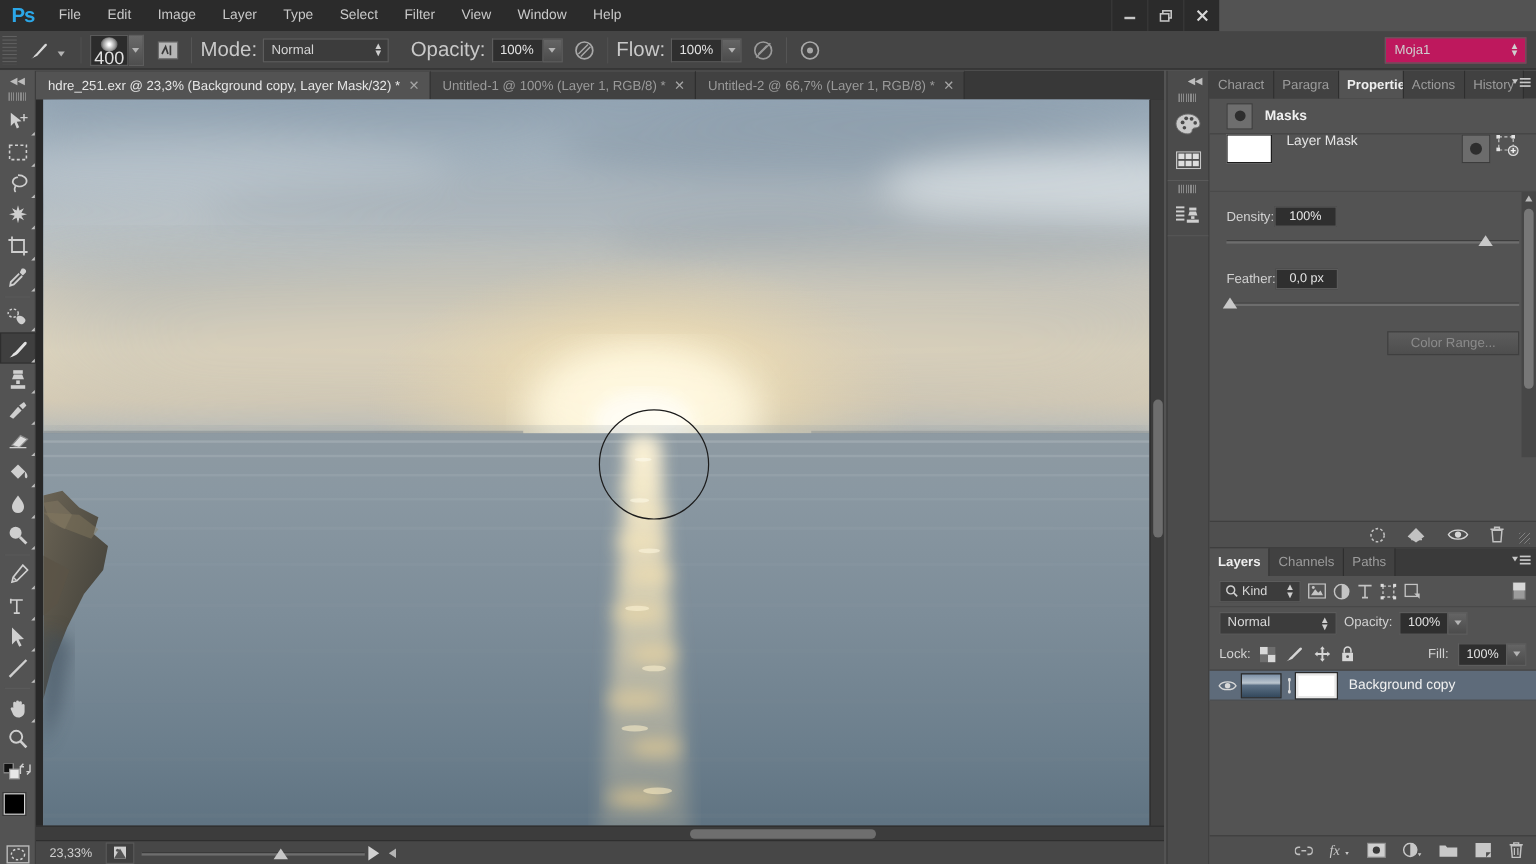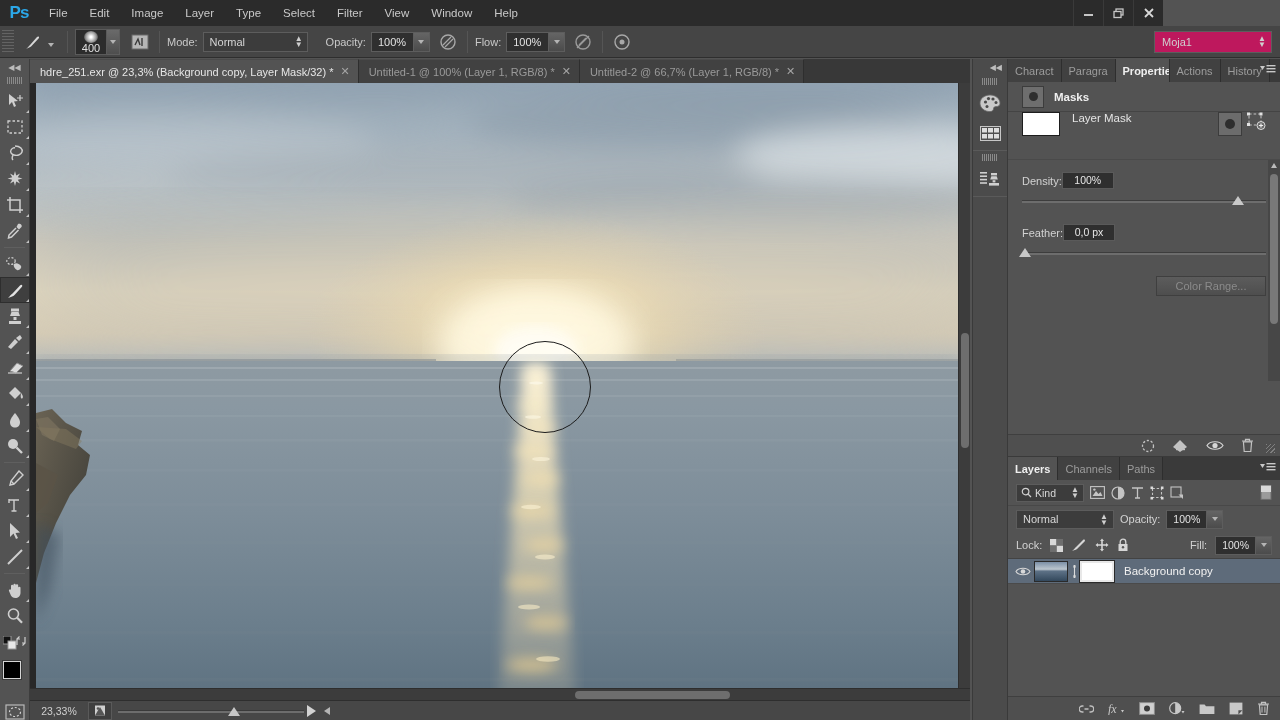--- a/index.html
+++ b/index.html
@@ -8,21 +8,21 @@
     font-family: "Liberation Sans", sans-serif;
     font-size: 11px;
     background:#535353;
     color:#c8c8c8;
     -webkit-font-smoothing: antialiased;
   }
   #app { position:relative; width:1280px; height:720px; }
 
   
   .menubar {
-    position:absolute; left:0; top:0; width:1163px; height:26px;
+    position:absolute; left:0; top:0; width:1016px; height:26px;
     background:#2b2b2b;
     display:flex; align-items:center;
   }
   .ps-logo {
     width:38px; height:26px; display:flex; align-items:center; justify-content:center;
     color:#2ba7e8; font-weight:bold; font-size:17px; letter-spacing:-1px;
     font-family:"Liberation Sans", sans-serif;
   }
   .menu-item {
     padding:0 11px; height:26px; line-height:26px; color:#c9c9c9; font-size:11.5px;
@@ -55,27 +55,27 @@
   .mini-arrow { width:0;height:0;border-left:3.5px solid transparent;border-right:3.5px solid transparent;border-top:4px solid #b4b4b4; }
   .brush-swatch {
     width:32px;height:26px;background:#2c2c2c;border:1px solid #5a5a5a;
     position:relative; display:flex;align-items:flex-end;justify-content:center;
   }
   .brush-swatch .dot {
     position:absolute; top:1px; left:50%; transform:translateX(-50%);
     width:14px;height:12px;border-radius:50%;
     background:radial-gradient(circle,#ffffff 10%, #9a9a9a 55%, #2c2c2c 90%);
   }
-  .brush-swatch .num { position:relative; z-index:2; font-size:11px; color:#e0e0e0; line-height:11px;}
+  .brush-swatch .num { position:relative; z-index:2; font-size:15px; color:#e0e0e0; line-height:11px;}
   .spin-btn {
     width:13px;height:26px;background:linear-gradient(#6a6a6a,#4e4e4e);
     border:1px solid #5d5d5d; border-left:none;
     display:flex;align-items:center;justify-content:center;
   }
-  .ob-label { font-size:11px; color:#c9c9c9; margin-right:5px; }
+  .ob-label { font-size:17px; color:#c9c9c9; margin-right:5px; }
   .ob-select {
     height:20px; background:#3c3c3c; border:1px solid #5d5d5d; color:#d4d4d4;
     font-size:11px; padding:0 18px 0 6px; line-height:18px; position:relative;
     min-width:100px;
   }
   .ob-select .updown { position:absolute; right:4px; top:3px; }
   .updown-glyph { font-size:8px; line-height:6px; color:#cfcfcf; display:block; text-align:center;}
   .ob-numfield {
     height:20px; background:#2f2f2f; border:1px solid #5d5d5d; border-right:none;
     color:#e2e2e2; font-size:11px; padding:0 6px; line-height:18px; min-width:42px;

